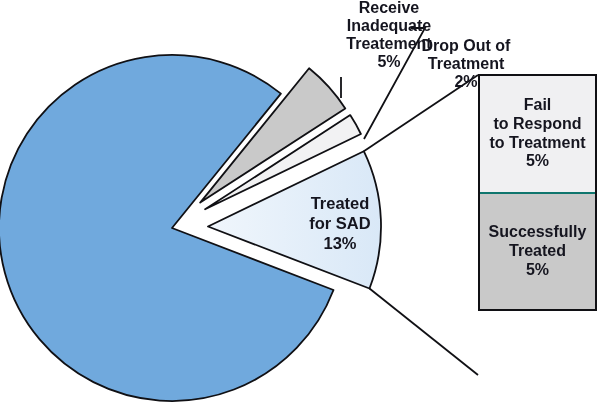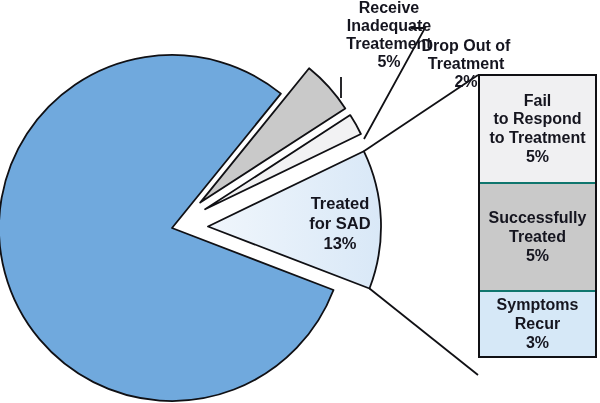--- a/index.html
+++ b/index.html
@@ -6,21 +6,21 @@
   .stage{position:relative;width:600px;height:403px;background:#fff;overflow:hidden;
          font-family:"Liberation Sans",sans-serif;}
   #chart{position:absolute;left:0;top:0;}
   .plabel{position:absolute;transform:translate(-50%,-50%);text-align:center;
           white-space:pre-line;font-weight:700;color:#15151F;line-height:1.13;
           font-family:"Liberation Sans",sans-serif;}
   #lbl-no{left:87px;top:252px;font-size:18px;}
   #lbl-treated{left:340px;top:224px;font-size:16.5px;line-height:1.2;}
   #lbl-inadequate{left:354px;top:35px;font-size:16px;margin-left:35px;}
   #lbl-dropout{left:466px;top:32px;font-size:16px;margin-top:32px;}
-  #panel{position:absolute;left:478px;top:74px;width:119px;height:284px;
+  #panel{position:absolute;left:478px;top:74px;width:119px;height:237px;
          border:2px solid #101014;box-sizing:border-box;
          display:flex;flex-direction:column;}
   .pcell{flex:1 1 0;display:flex;align-items:center;justify-content:center;
          text-align:center;white-space:pre-line;color:#15151F;
          font:700 16px "Liberation Sans",sans-serif;line-height:1.17;}
   .pcell + .pcell{border-top:2px solid #0f766e;}
 </style>
 </head>
 <body>
 
@@ -58,18 +58,15 @@
 2%</div>
 
   <div id="panel">
     <div class="pcell" style="flex-grow: 5; background: rgb(240, 240, 242);">Fail
 to Respond
 to Treatment
 5%</div>
     <div class="pcell" style="flex-grow: 5; background: rgb(201, 201, 201);">Successfully
 Treated
 5%</div>
-    <div class="pcell" style="flex-grow: 3; background: rgb(214, 232, 247);">Symptoms
-Recur
-3%</div>
   </div>
 
 </div>
 
 </body></html>

